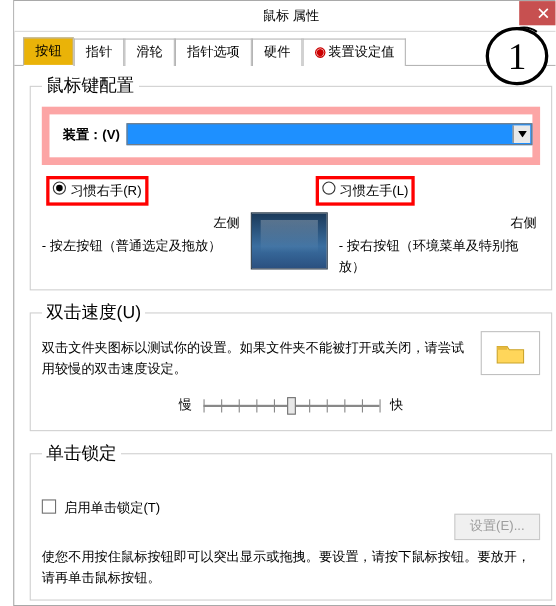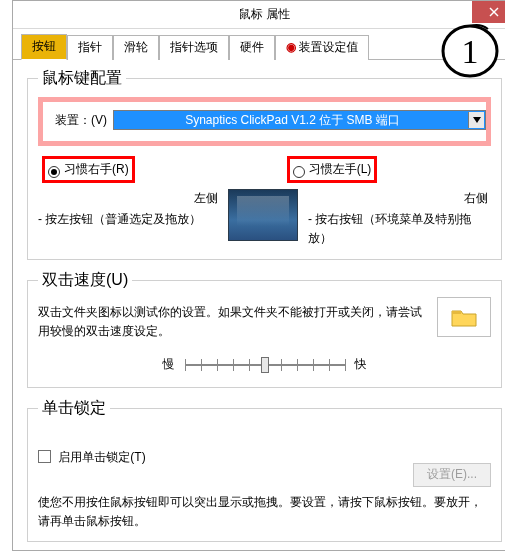--- a/index.html
+++ b/index.html
@@ -111,32 +111,33 @@
     border-left: 1px solid #7a7a7a;
     display: flex; align-items: center; justify-content: center;
     color: #000;
   }
   .red-box {
     border: 3px solid #ff0000;
     padding: 2px 3px;
     display: inline-block;
   }
   .red-box-wide {
-    border: 5px solid #fca5a5;
+    border: 7px solid #fca5a5;
     padding: 3px 0 3px 0;
     margin: 0 0 6px 0;
+    font-weight: bold;
   }
   .hand-row {
     display: flex;
     justify-content: flex-start;
     padding: 4px 0 6px 0;
   }
   .radio-wrap {
     display: flex;
-    align-items: flex-end;
+    align-items: flex-start;
     font-size: 12px;
   }
   .radio-dot {
     width: 12px; height: 12px;
     border: 1px solid #333;
     border-radius: 50%;
     margin-right: 4px;
     display: inline-flex;
     align-items: center; justify-content: center;
   }
@@ -289,21 +290,20 @@
 
   <div class="body">
 
     <fieldset>
       <legend>鼠标键配置</legend>
 
       <div class="red-box-wide">
         <div class="device-row">
           <span class="device-label">装置：(V)</span>
           <div class="device-select">
-            <span>Synaptics ClickPad V1.2 位于 SMB 端口</span>
             <span class="arrow">
               <svg width="8" height="6" viewBox="0 0 8 6">
                   <polygon points="0,0 8,0 4,6" fill="#000"></polygon>
                 </svg>
             </span>
           </div>
         </div>
       </div>
 
       <div class="hand-row">

